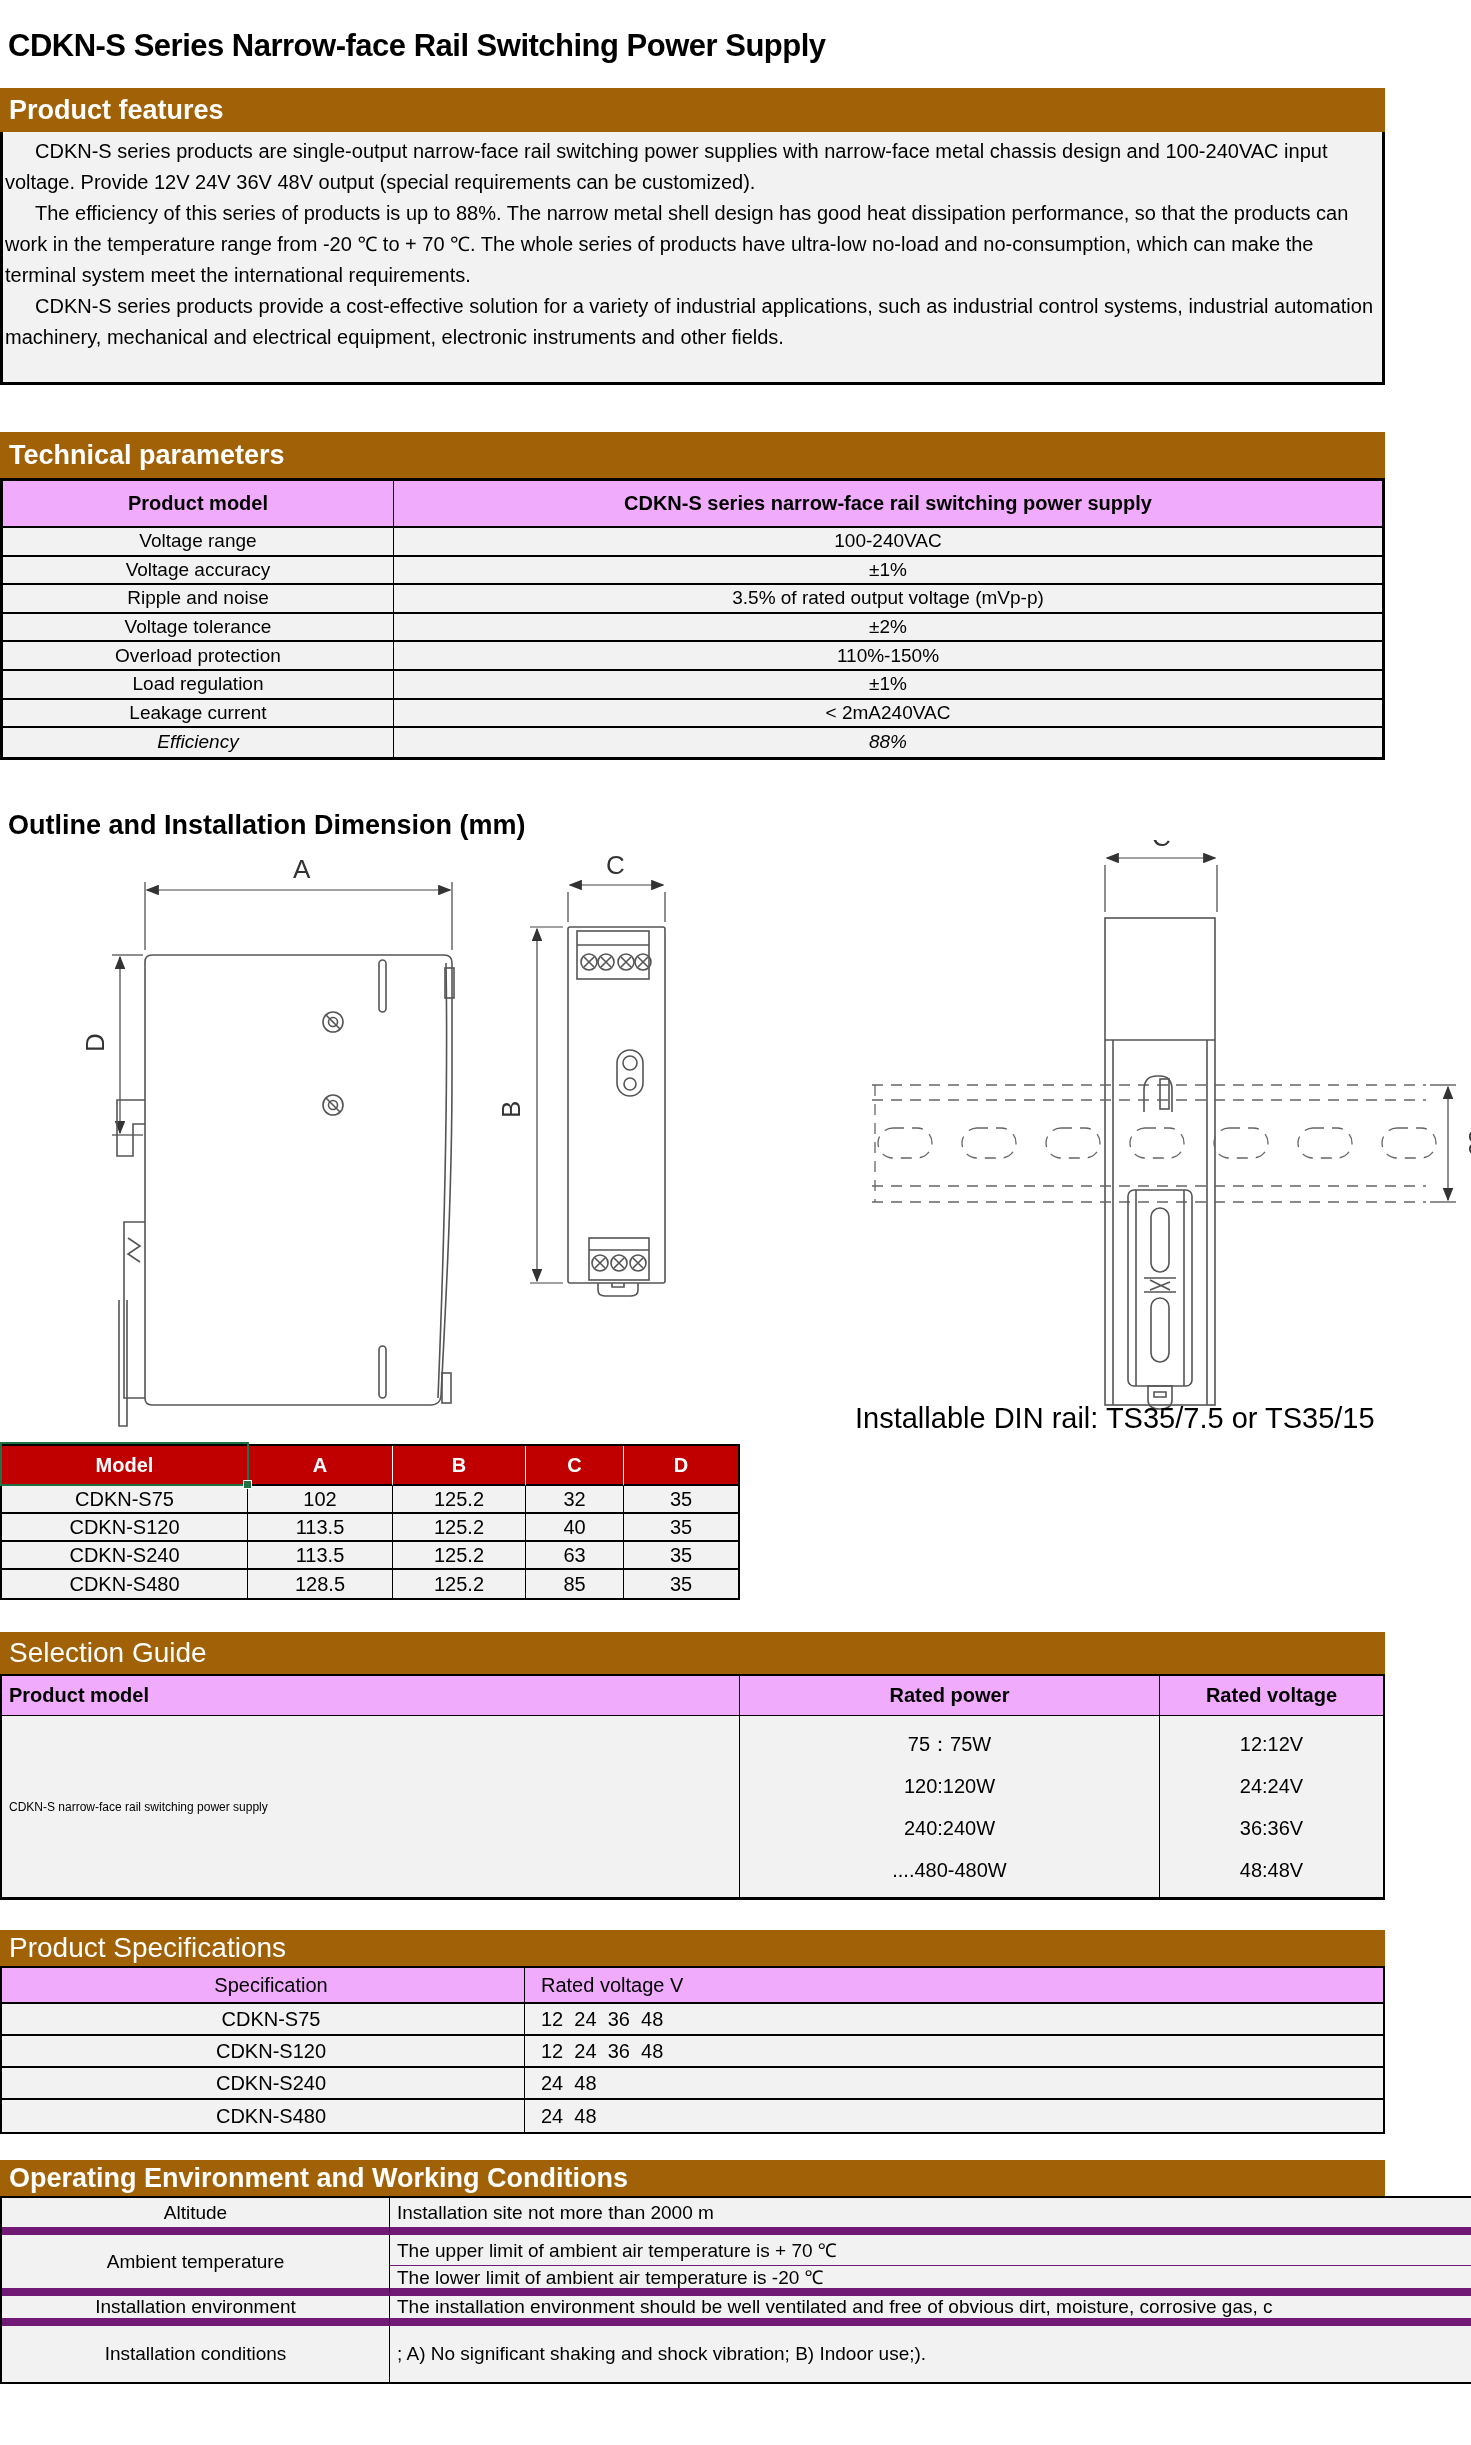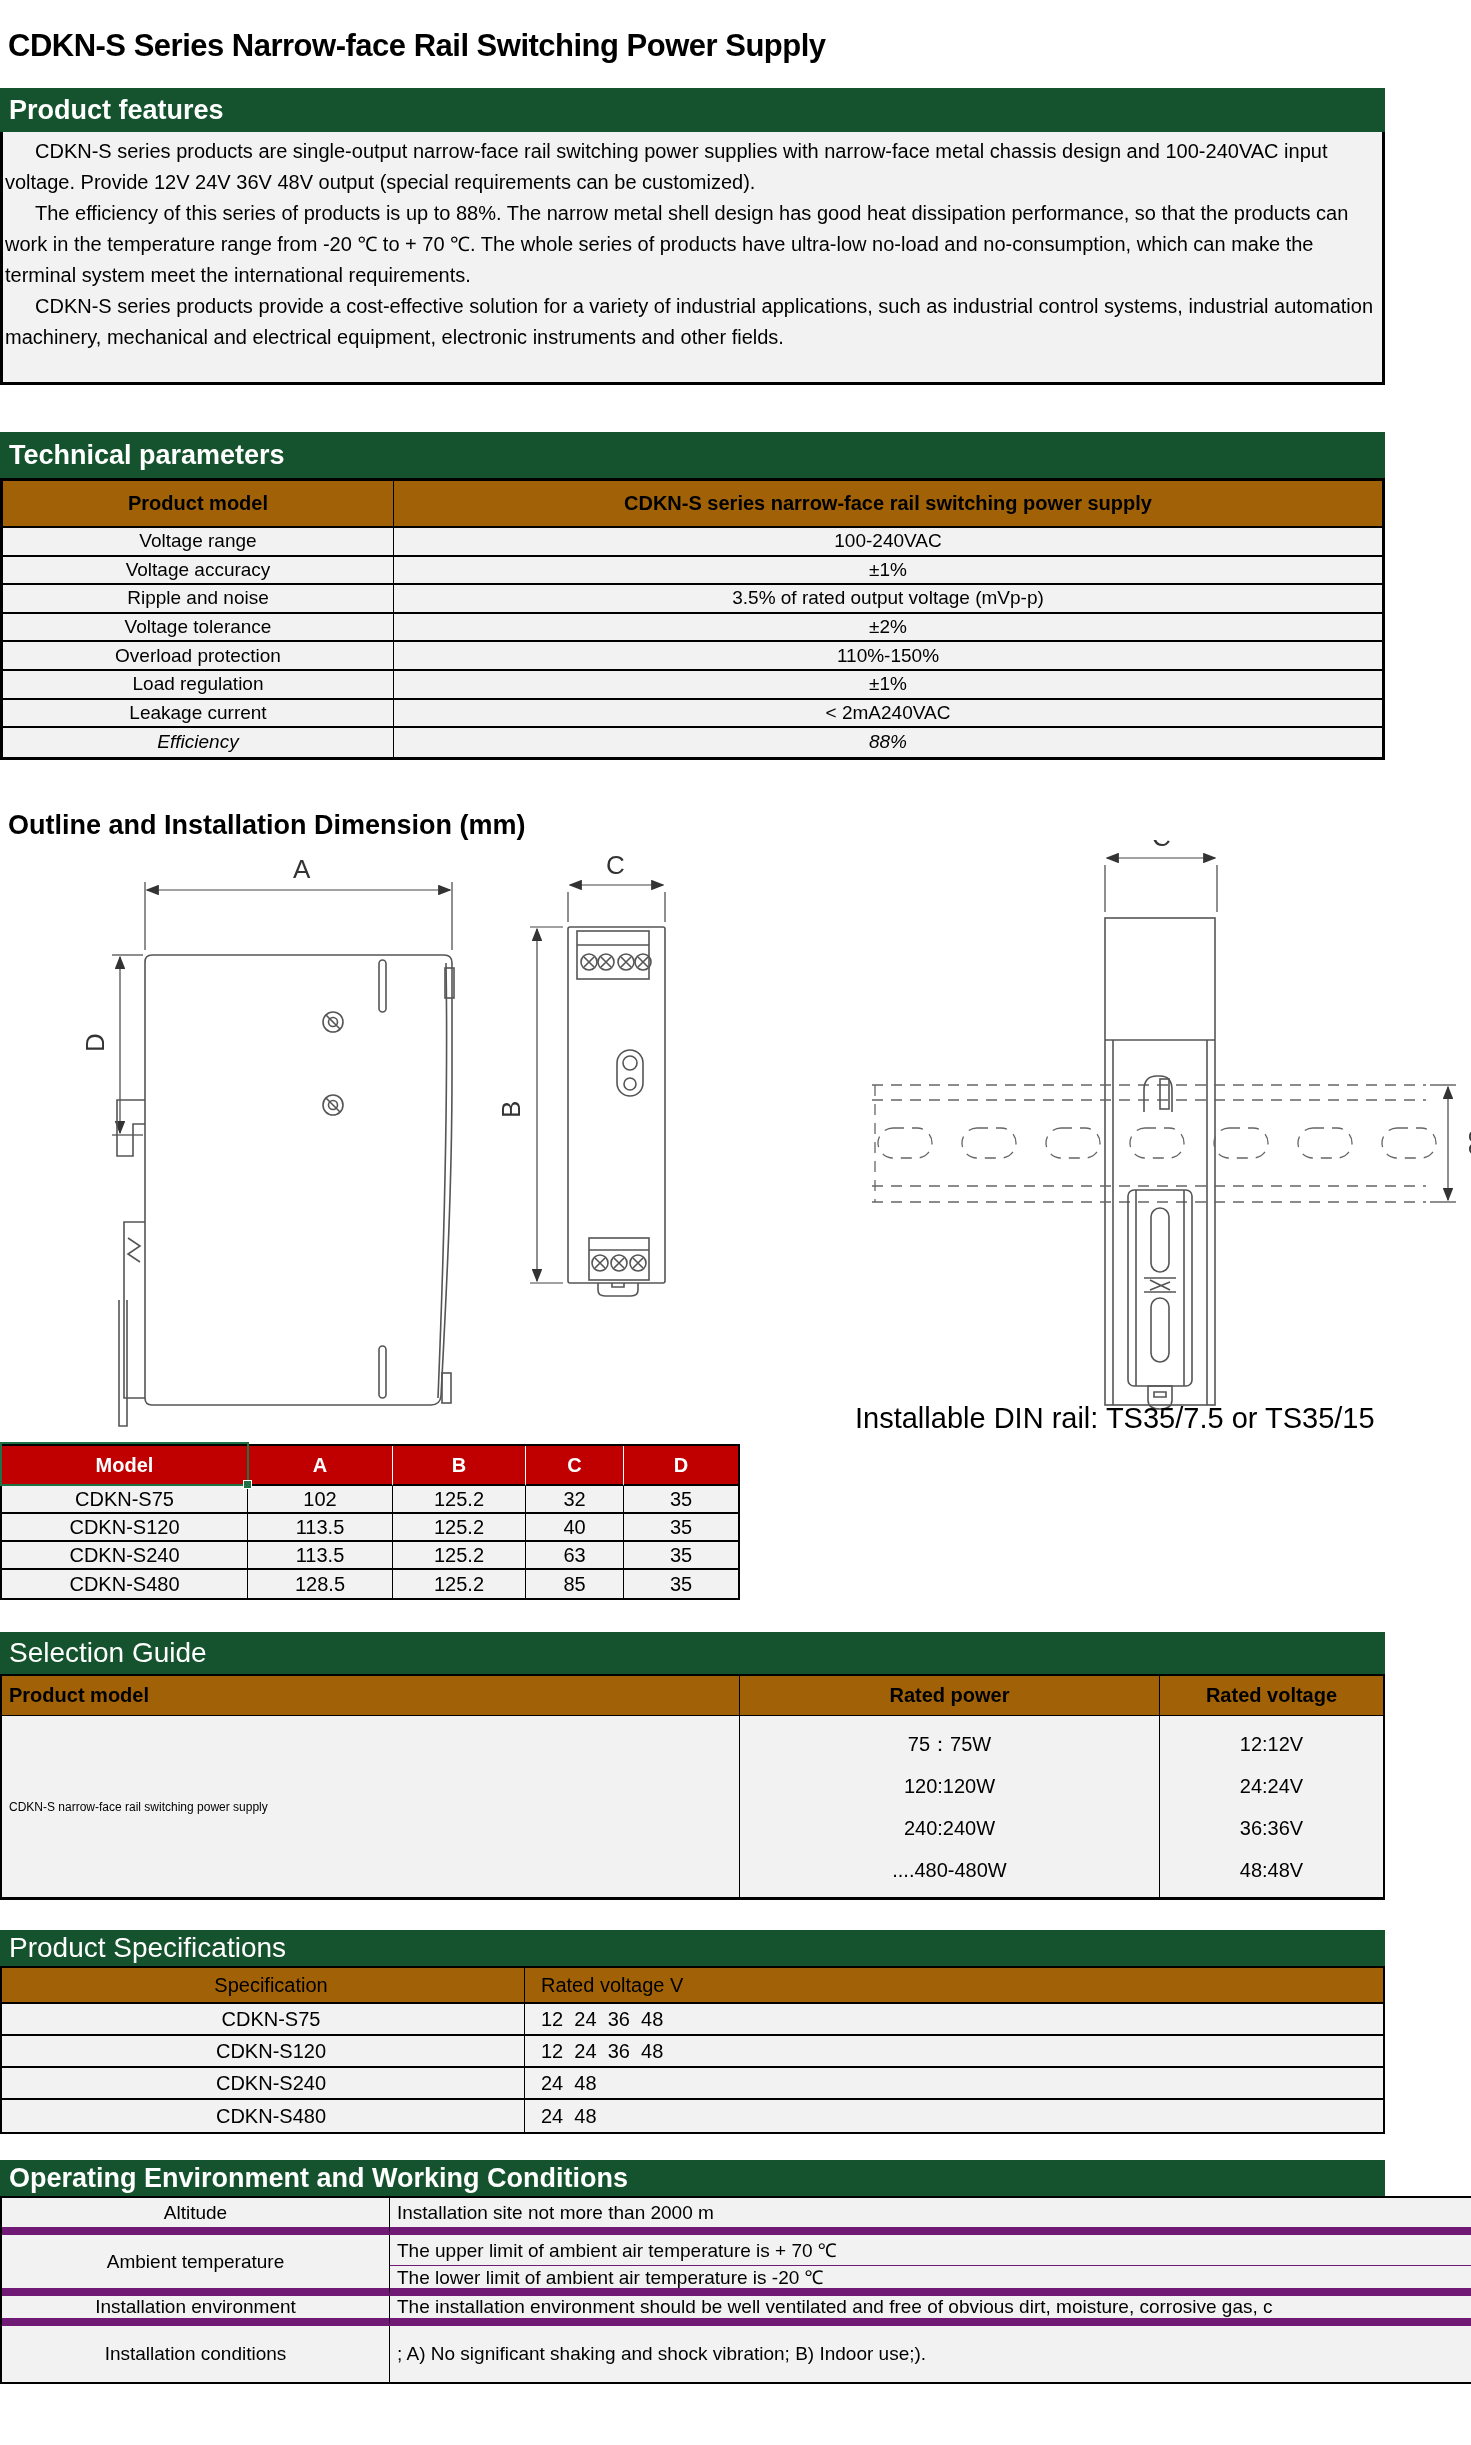--- a/index.html
+++ b/index.html
@@ -1,34 +1,34 @@
 <!DOCTYPE html>
 <html><head>
 <meta charset="utf-8">
 <style>
   html,body{margin:0;padding:0;background:#fff;}
   .page{position:relative;width:1471px;height:2445px;overflow:hidden;background:#fff;
         font-family:"Liberation Sans",sans-serif;color:#000;}
 
   .page-title{position:absolute;left:8px;top:28px;font-size:31px;font-weight:700;letter-spacing:-0.5px;}
 
-  .banner{position:absolute;left:0;width:1385px;background:#14532d;color:#fff;
+  .banner{position:absolute;left:0;width:1385px;background:#a16207;color:#fff;
           display:flex;align-items:center;padding-left:9px;box-sizing:border-box;}
   .banner.bold{font-weight:700;}
   .banner.light{font-weight:400;}
 
   .features-box{position:absolute;left:0;top:132px;width:1385px;height:253px;box-sizing:border-box;
                 background:#F2F2F2;border:3px solid #000;border-top:none;
                 padding:4px 8px 0 2px;font-size:20px;line-height:31px;}
   .features-box p{margin:0;text-indent:30px;}
 
   
   .cell{box-sizing:border-box;display:flex;align-items:center;justify-content:center;
         background:#F2F2F2;font-size:19px;border-right:1px solid #000;border-bottom:1px solid #000;}
-  .cell.hdr{background:#a16207;}
+  .cell.hdr{background:#f0abfc;}
   .cell.left{justify-content:flex-start;padding-left:7px;}
   .cell.noR{border-right:none;}
 
   
   .tech-table{position:absolute;left:0;top:478px;width:1385px;box-sizing:border-box;
               border:3px solid #000;display:grid;grid-template-columns:391px 1fr;
               grid-template-rows:47px repeat(8,28.6px);}
   .tech-table .cell{border-bottom:2px solid #000;}
   .tech-table .rlast{border-bottom:none;font-style:italic;}
   .tech-table .hdr{font-weight:700;font-size:20px;}

